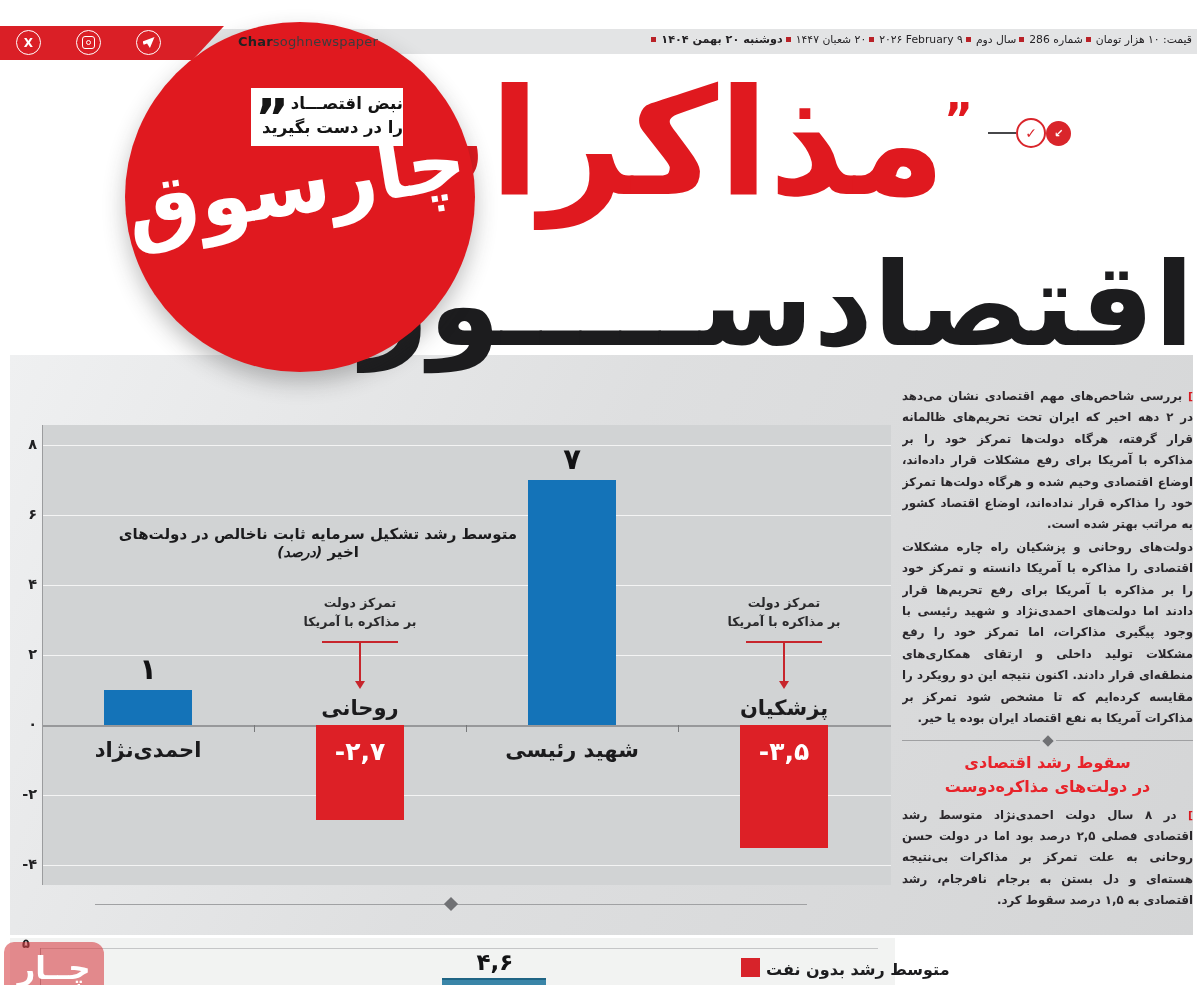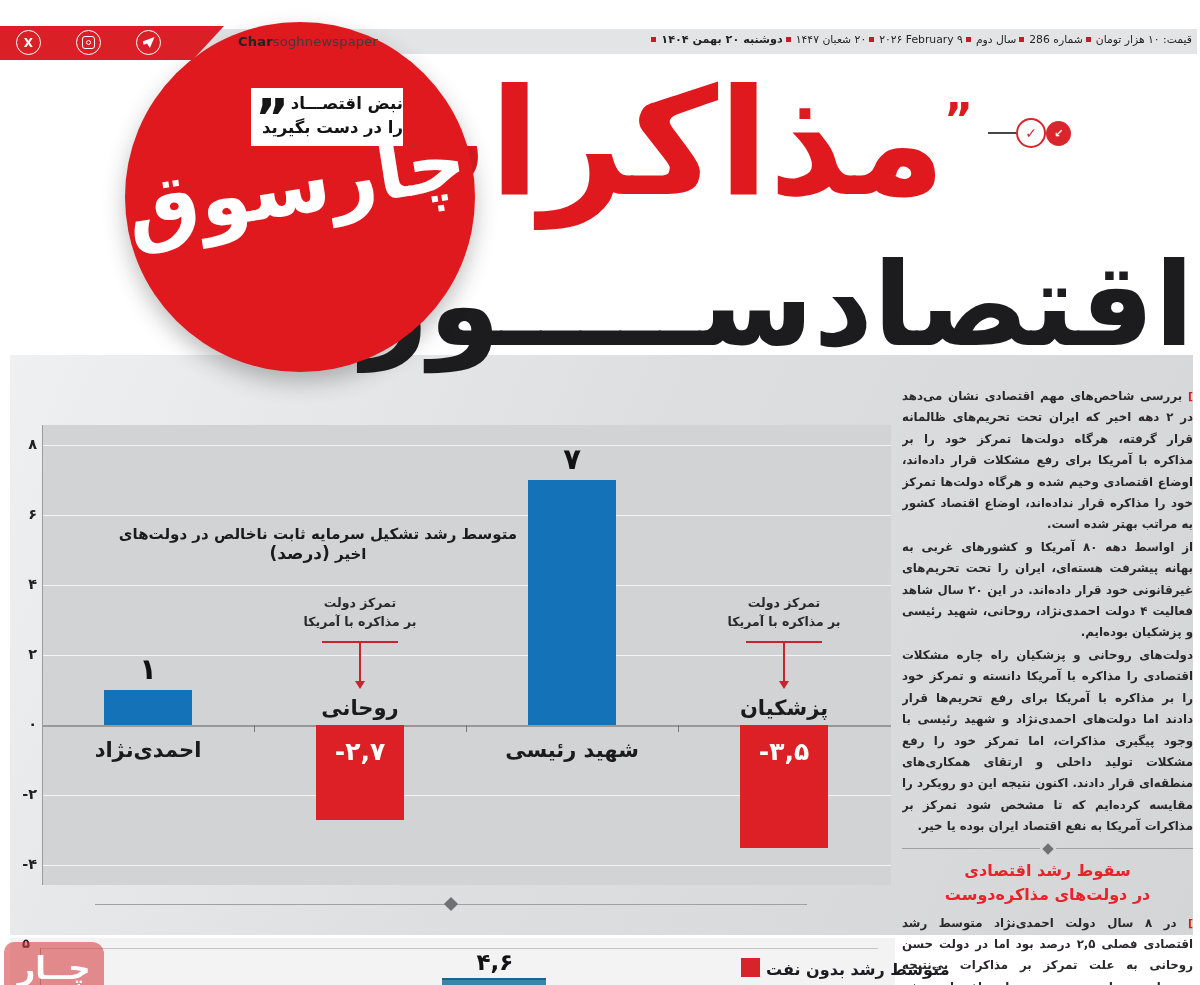--- a/index.html
+++ b/index.html
@@ -76,21 +76,21 @@
   .val-neg{position:absolute;text-align:center;font-size:25px;font-weight:bold;color:#ffffff;direction:ltr;}
   .cat{position:absolute;text-align:center;font-size:21px;font-weight:bold;color:#1b1b1d;direction:rtl;white-space:nowrap;}
   .anno-text{position:absolute;text-align:center;font-size:12.5px;font-weight:bold;
     color:#2a2a2c;direction:rtl;line-height:19px;}
   .anno-t{position:absolute;height:2px;background:#c7252c;}
   .anno-stem{position:absolute;width:2px;background:#c7252c;}
   .anno-arrow{position:absolute;width:0;height:0;border-left:5px solid transparent;
     border-right:5px solid transparent;border-top:8px solid #c7252c;}
   .chart-title{position:absolute;left:70px;top:100px;width:410px;text-align:center;
     direction:rtl;font-size:15px;font-weight:bold;color:#1b1b1d;}
-  .chart-title .unit{font-size:17px;}
+  .chart-title .unit{font-size:14px;font-style:italic;}
   .divider1-line{position:absolute;left:85px;top:549px;width:712px;height:1px;background:#a0a1a3;}
   .divider1-diamond{position:absolute;left:436px;top:544px;width:10px;height:10px;
     background:#707174;transform:rotate(45deg);}
 
   
   .article{left:902px;top:386px;width:291px;height:599px;z-index:2;direction:rtl;
     text-align:justify;font-size:11.8px;font-weight:bold;color:#2b282c;
     line-height:21.4px;overflow:hidden;}
   .article p{margin:0 0 1px 0;}
   .pmark{color:#d91920;font-weight:bold;unicode-bidi:isolate;direction:ltr;
@@ -224,21 +224,20 @@
         <div class="anno-t" style="left: 703px; width: 76px; top: 216px;"></div>
         <div class="anno-stem" style="left: 740px; top: 216px; height: 40px;"></div>
         <div class="anno-arrow" style="left: 736px; top: 256px;"></div>
       </div>
     <div class="divider1-line"></div>
     <div class="divider1-diamond"></div>
   </div>
 
   <div class="abs article">
     <p><span class="pmark">[</span> <span>بررسی شاخص‌های مهم اقتصادی نشان می‌دهد در ۲ دهه اخیر که ایران تحت تحریم‌های ظالمانه قرار گرفته، هرگاه دولت‌ها تمرکز خود را بر مذاکره با آمریکا برای رفع مشکلات قرار داده‌اند، اوضاع اقتصادی وخیم شده و هرگاه دولت‌ها تمرکز خود را مذاکره قرار نداده‌اند، اوضاع اقتصاد کشور به مراتب بهتر شده است.</span></p>
-    <p>از اواسط دهه ۸۰ آمریکا و کشورهای غربی به بهانه پیشرفت هسته‌ای، ایران را تحت تحریم‌های غیرقانونی خود قرار داده‌اند. در این ۲۰ سال شاهد فعالیت ۴ دولت احمدی‌نژاد، روحانی، شهید رئیسی و پزشکیان بوده‌ایم.</p>
     <p>دولت‌های روحانی و پزشکیان راه چاره مشکلات اقتصادی را مذاکره با آمریکا دانسته و تمرکز خود را بر مذاکره با آمریکا برای رفع تحریم‌ها قرار دادند اما دولت‌های احمدی‌نژاد و شهید رئیسی با وجود پیگیری مذاکرات، اما تمرکز خود را رفع مشکلات تولید داخلی و ارتقای همکاری‌های منطقه‌ای قرار دادند. اکنون نتیجه این دو رویکرد را مقایسه کرده‌ایم که تا مشخص شود تمرکز بر مذاکرات آمریکا به نفع اقتصاد ایران بوده یا خیر.</p>
     <div class="divider2">
         <div class="ln"></div>
         <div class="dm"></div>
         <div class="ln"></div>
       </div>
     <div class="subheading">
       <span>سقوط رشد اقتصادی</span><br><span>در دولت‌های مذاکره‌دوست</span>
     </div>
     <p><span class="pmark">[</span> <span>در ۸ سال دولت احمدی‌نژاد متوسط رشد اقتصادی فصلی ۲,۵ درصد بود اما در دولت حسن روحانی به علت تمرکز بر مذاکرات بی‌نتیجه هسته‌ای و دل بستن به برجام نافرجام، رشد اقتصادی به ۱,۵ درصد سقوط کرد.</span></p>

